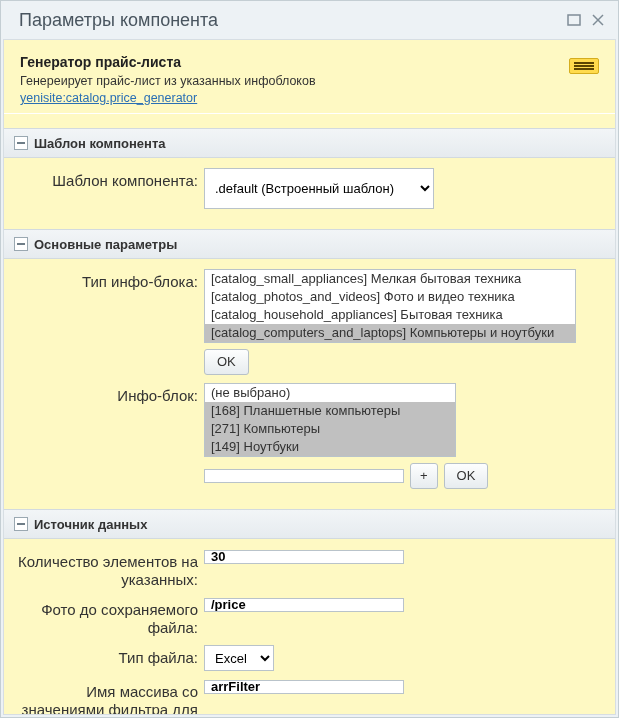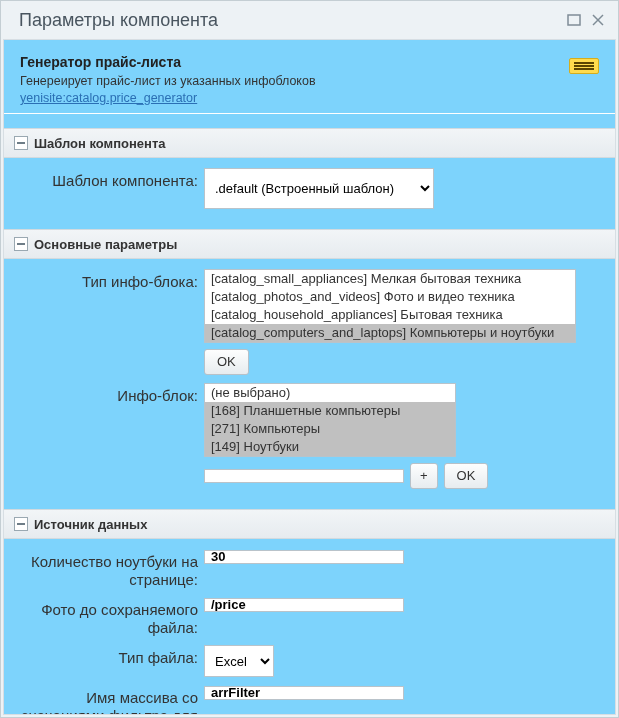--- a/index.html
+++ b/index.html
@@ -43,21 +43,21 @@
     fill: none;
     cursor: pointer;
   }
   .body-area {
     flex: 1;
     overflow: hidden;
     padding: 0 2px 2px 2px;
     display: flex;
   }
   .content-shell {
-    background: #7dd3fc;
+    background: #fef9c3;
     border: 1px solid #d7dee3;
     flex: 1;
     overflow-y: auto;
     overflow-x: hidden;
     padding: 0 0 10px 0;
   }
   
   .content-shell::-webkit-scrollbar { width: 10px; }
   .content-shell::-webkit-scrollbar-track { background: #eef2f5; border-left:1px solid #d7dee3;}
   .content-shell::-webkit-scrollbar-thumb { background: #c6d0d7; border-radius: 3px;}
@@ -184,21 +184,21 @@
     border-radius:3px;
     padding: 4px 12px;
     font-size:13px;
     color:#333;
     cursor:pointer;
     line-height:16px;
   }
   .btn.square{padding:4px 9px;}
   .after-list { margin-top:6px; }
   .input-200{ width:200px; height:14px;font-weight:bold;}
-  .select-ft{ width:70px; height:32px;}
+  .select-ft{ width:70px; height:26px;}
   .inline-row{ display:flex; gap:6px; align-items:center;}
 </style>
 </head>
 <body>
 
 <div class="window">
   <div class="titlebar">
     <div class="title">Параметры компонента</div>
     <svg class="win-icon" viewBox="0 0 16 16">
         <rect x="2" y="3" width="12" height="10"></rect>
@@ -276,21 +276,21 @@
           </div>
         </div>
       </div>
 
       <div class="section-header">
         <span class="collapse-box"></span>
         <span class="section-title">Источник данных</span>
       </div>
       <div class="rows">
         <div class="row">
-          <div class="row-label">Количество ноутбуки на странице:</div>
+          <div class="row-label">Количество элементов на указанных:</div>
           <div class="row-value">
             <input type="text" class="input-200" value="30" style="">
           </div>
         </div>
         <div class="row">
           <div class="row-label">Фото до сохраняемого файла:</div>
           <div class="row-value">
             <input type="text" class="input-200" value="/price" style="">
           </div>
         </div>

